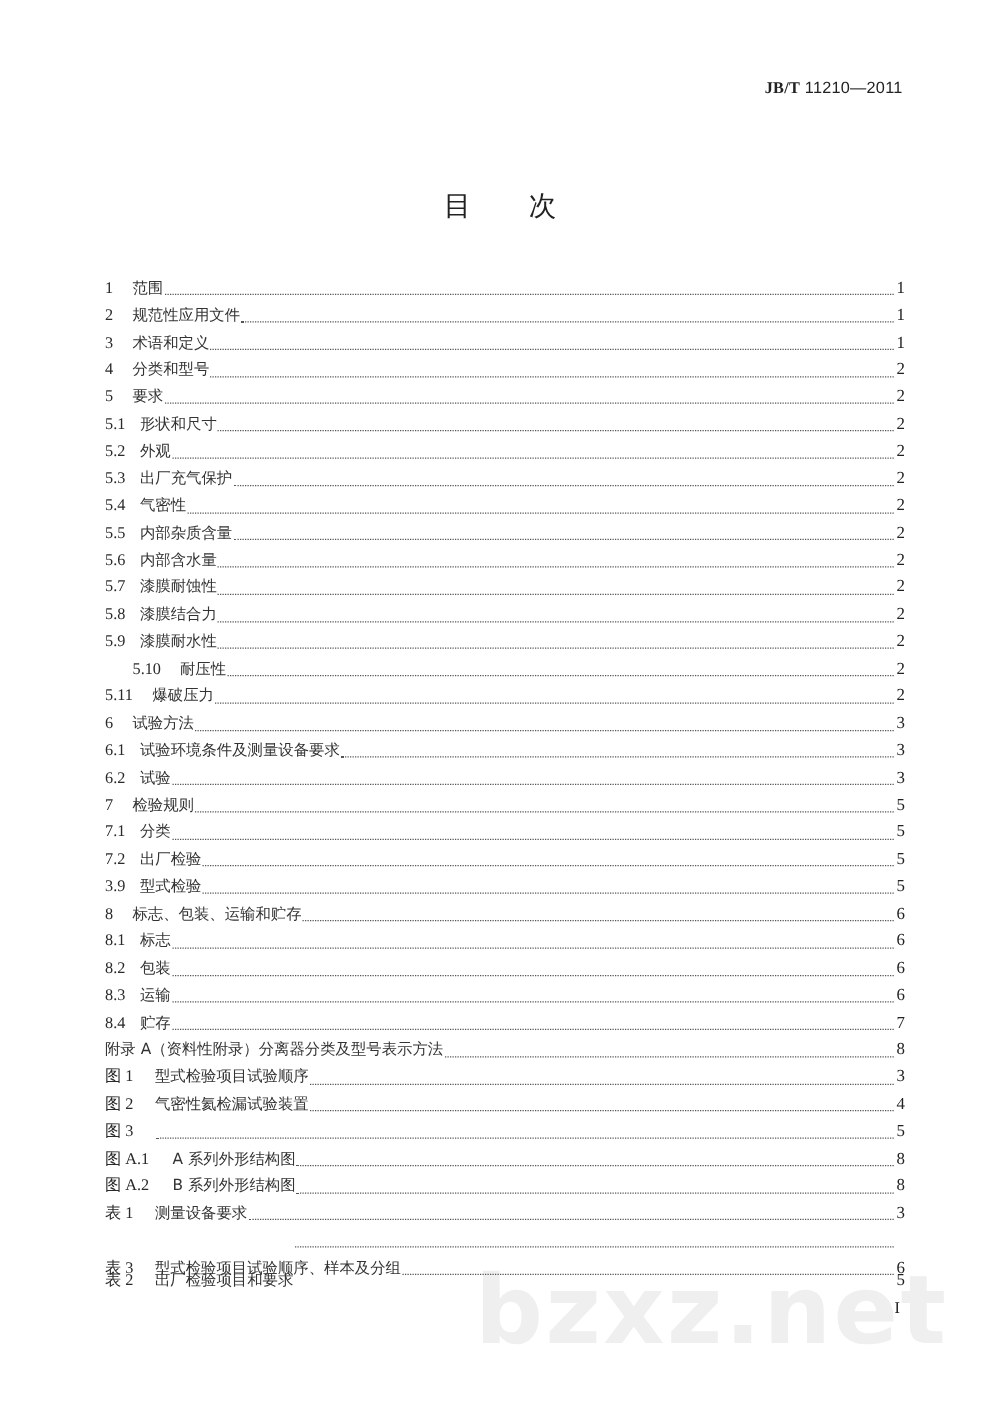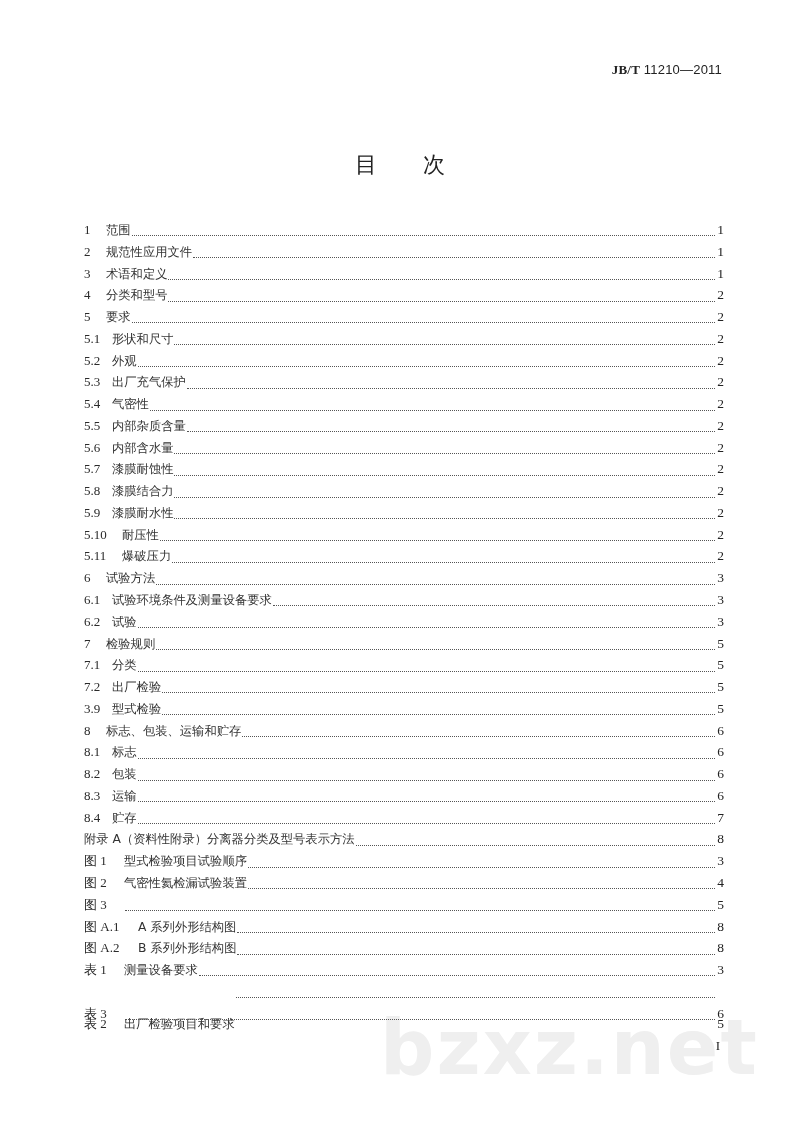--- a/index.html
+++ b/index.html
@@ -114,21 +114,21 @@
       <span class="dots"></span>
       <span class="pg">2</span>
     </div>
     <div class="row">
       <span class="num" style="width: 28px;">5.9</span>
       <span class="lbl">漆膜耐水性</span>
       <span class="dots"></span>
       <span class="pg">2</span>
     </div>
     <div class="row">
-      <span class="num" style="width: 38px;">5.10</span>
+      <span class="num" style="width: 38px; margin-left: 22px;">5.10</span>
       <span class="lbl">耐压性</span>
       <span class="dots"></span>
       <span class="pg">2</span>
     </div>
     <div class="row">
       <span class="num" style="width: 38px;">5.11</span>
       <span class="lbl">爆破压力</span>
       <span class="dots"></span>
       <span class="pg">2</span>
     </div>
@@ -245,18 +245,19 @@
       <span class="pg">3</span>
     </div>
     <div class="row">
       <span class="num" style="width: 40px; margin-top: 32px;">表 2</span>
       <span class="lbl">出厂检验项目和要求</span>
       <span class="dots"></span>
       <span class="pg">5</span>
     </div>
     <div class="row">
       <span class="num" style="width: 40px;">表 3</span>
+      <span class="lbl">型式检验项目试验顺序、样本及分组</span>
       <span class="dots"></span>
       <span class="pg">6</span>
     </div>
   </div>
 
 <div class="page-num">I</div>
 
 </body></html>

